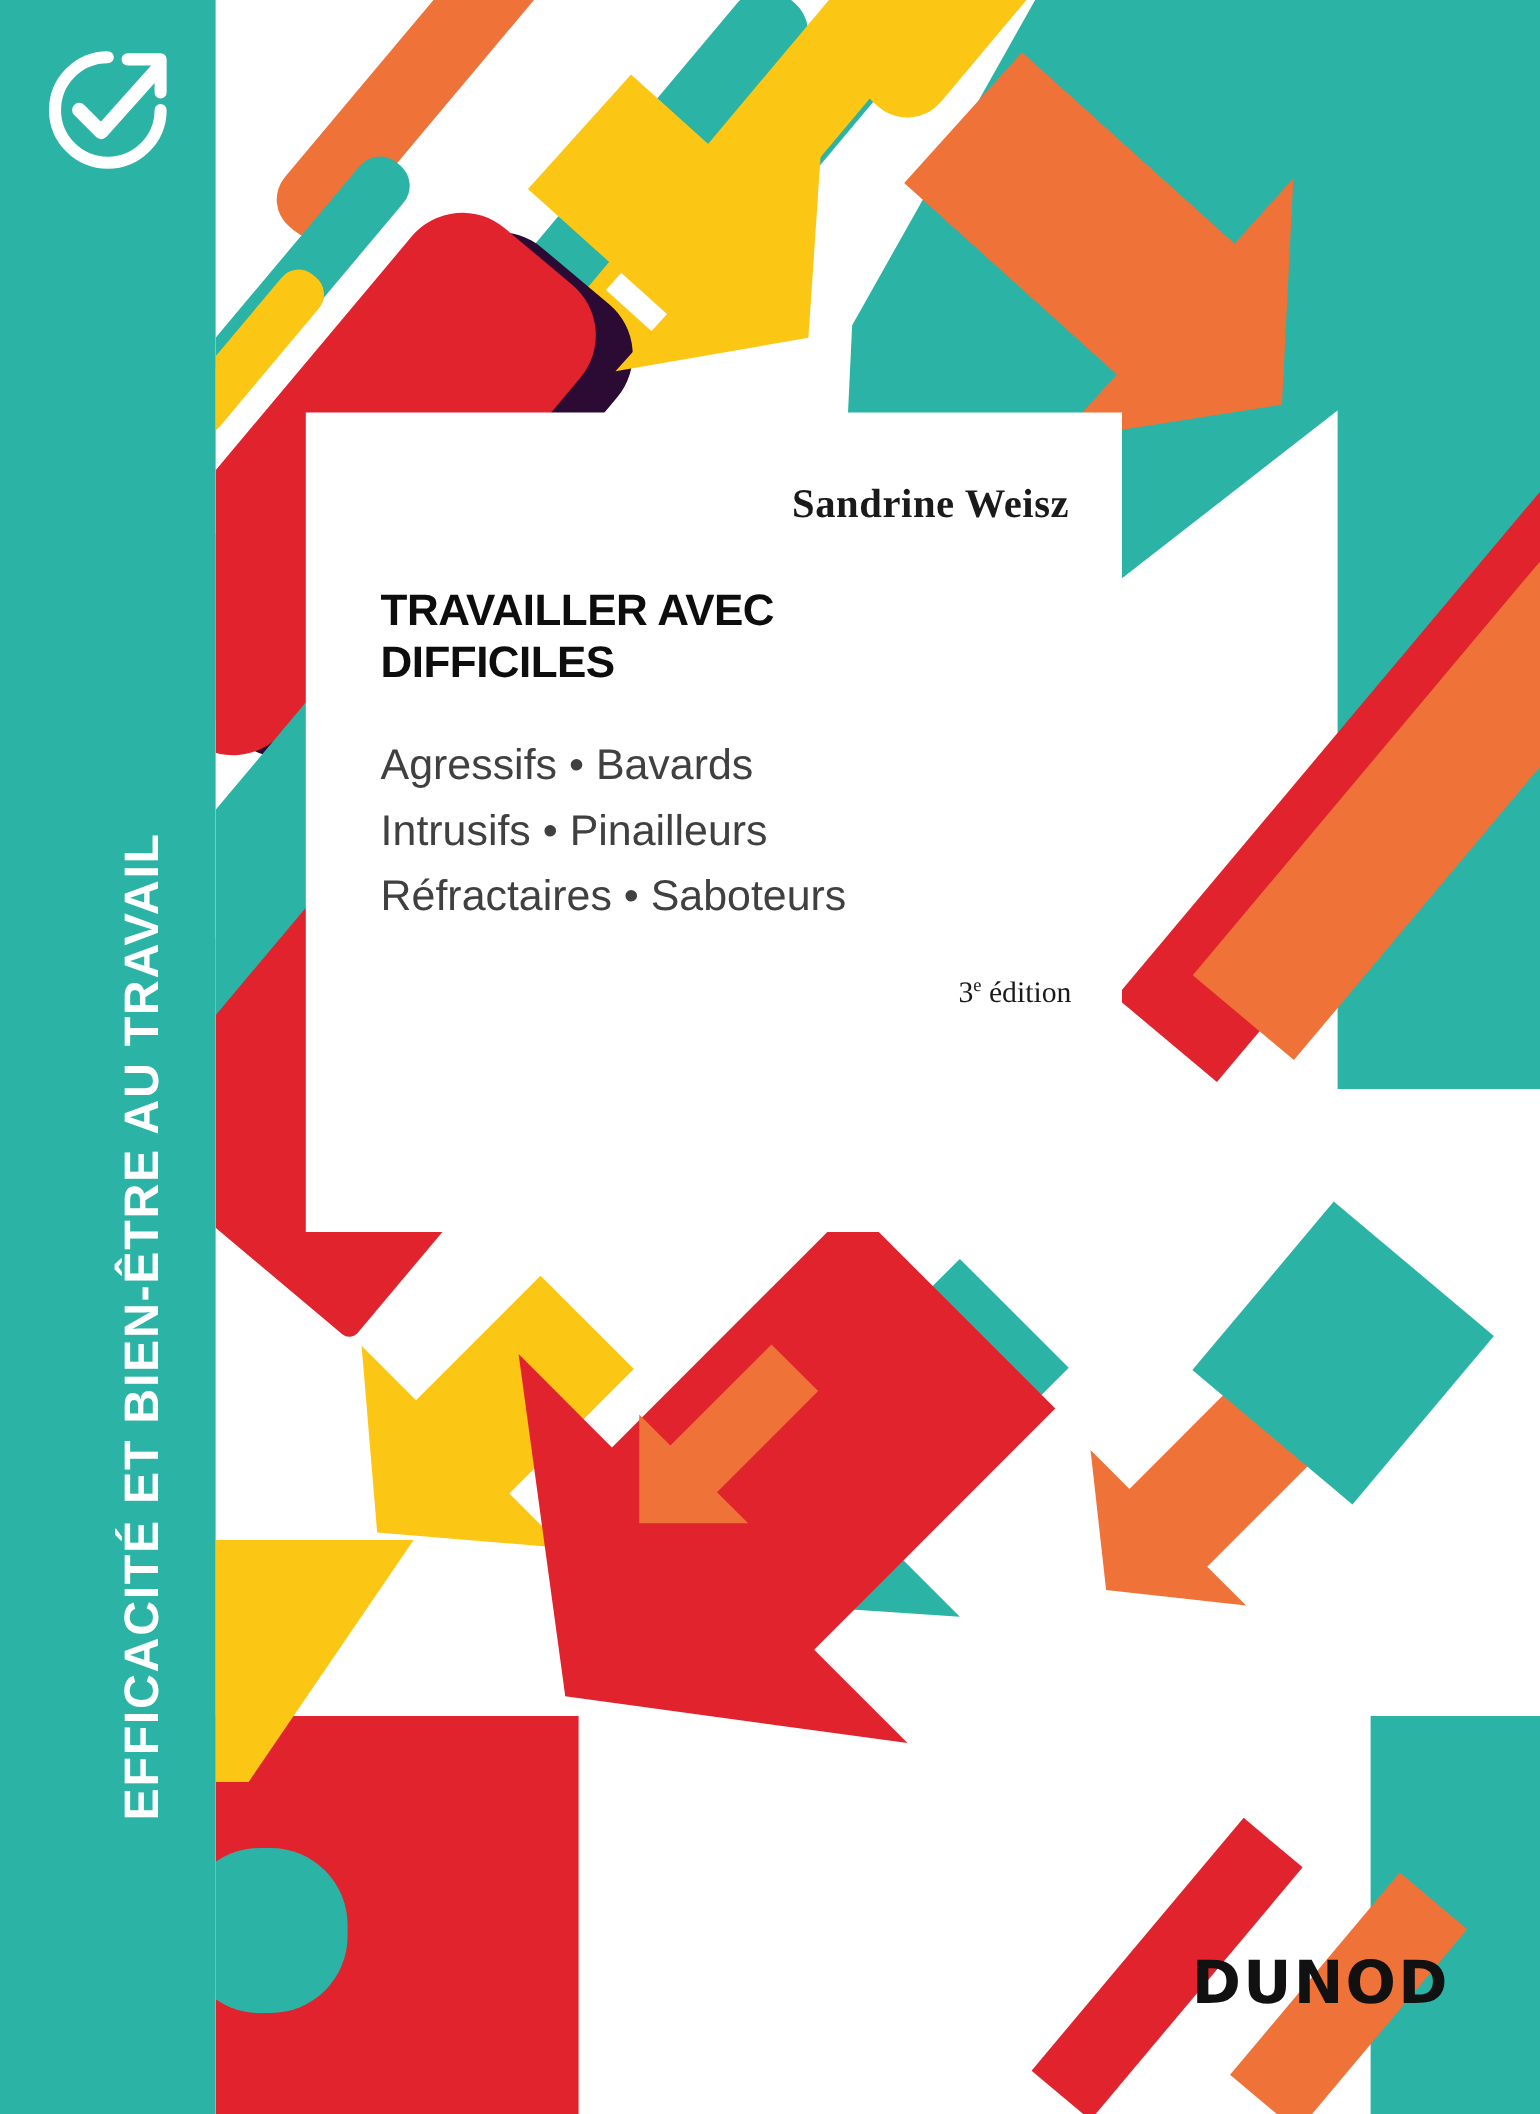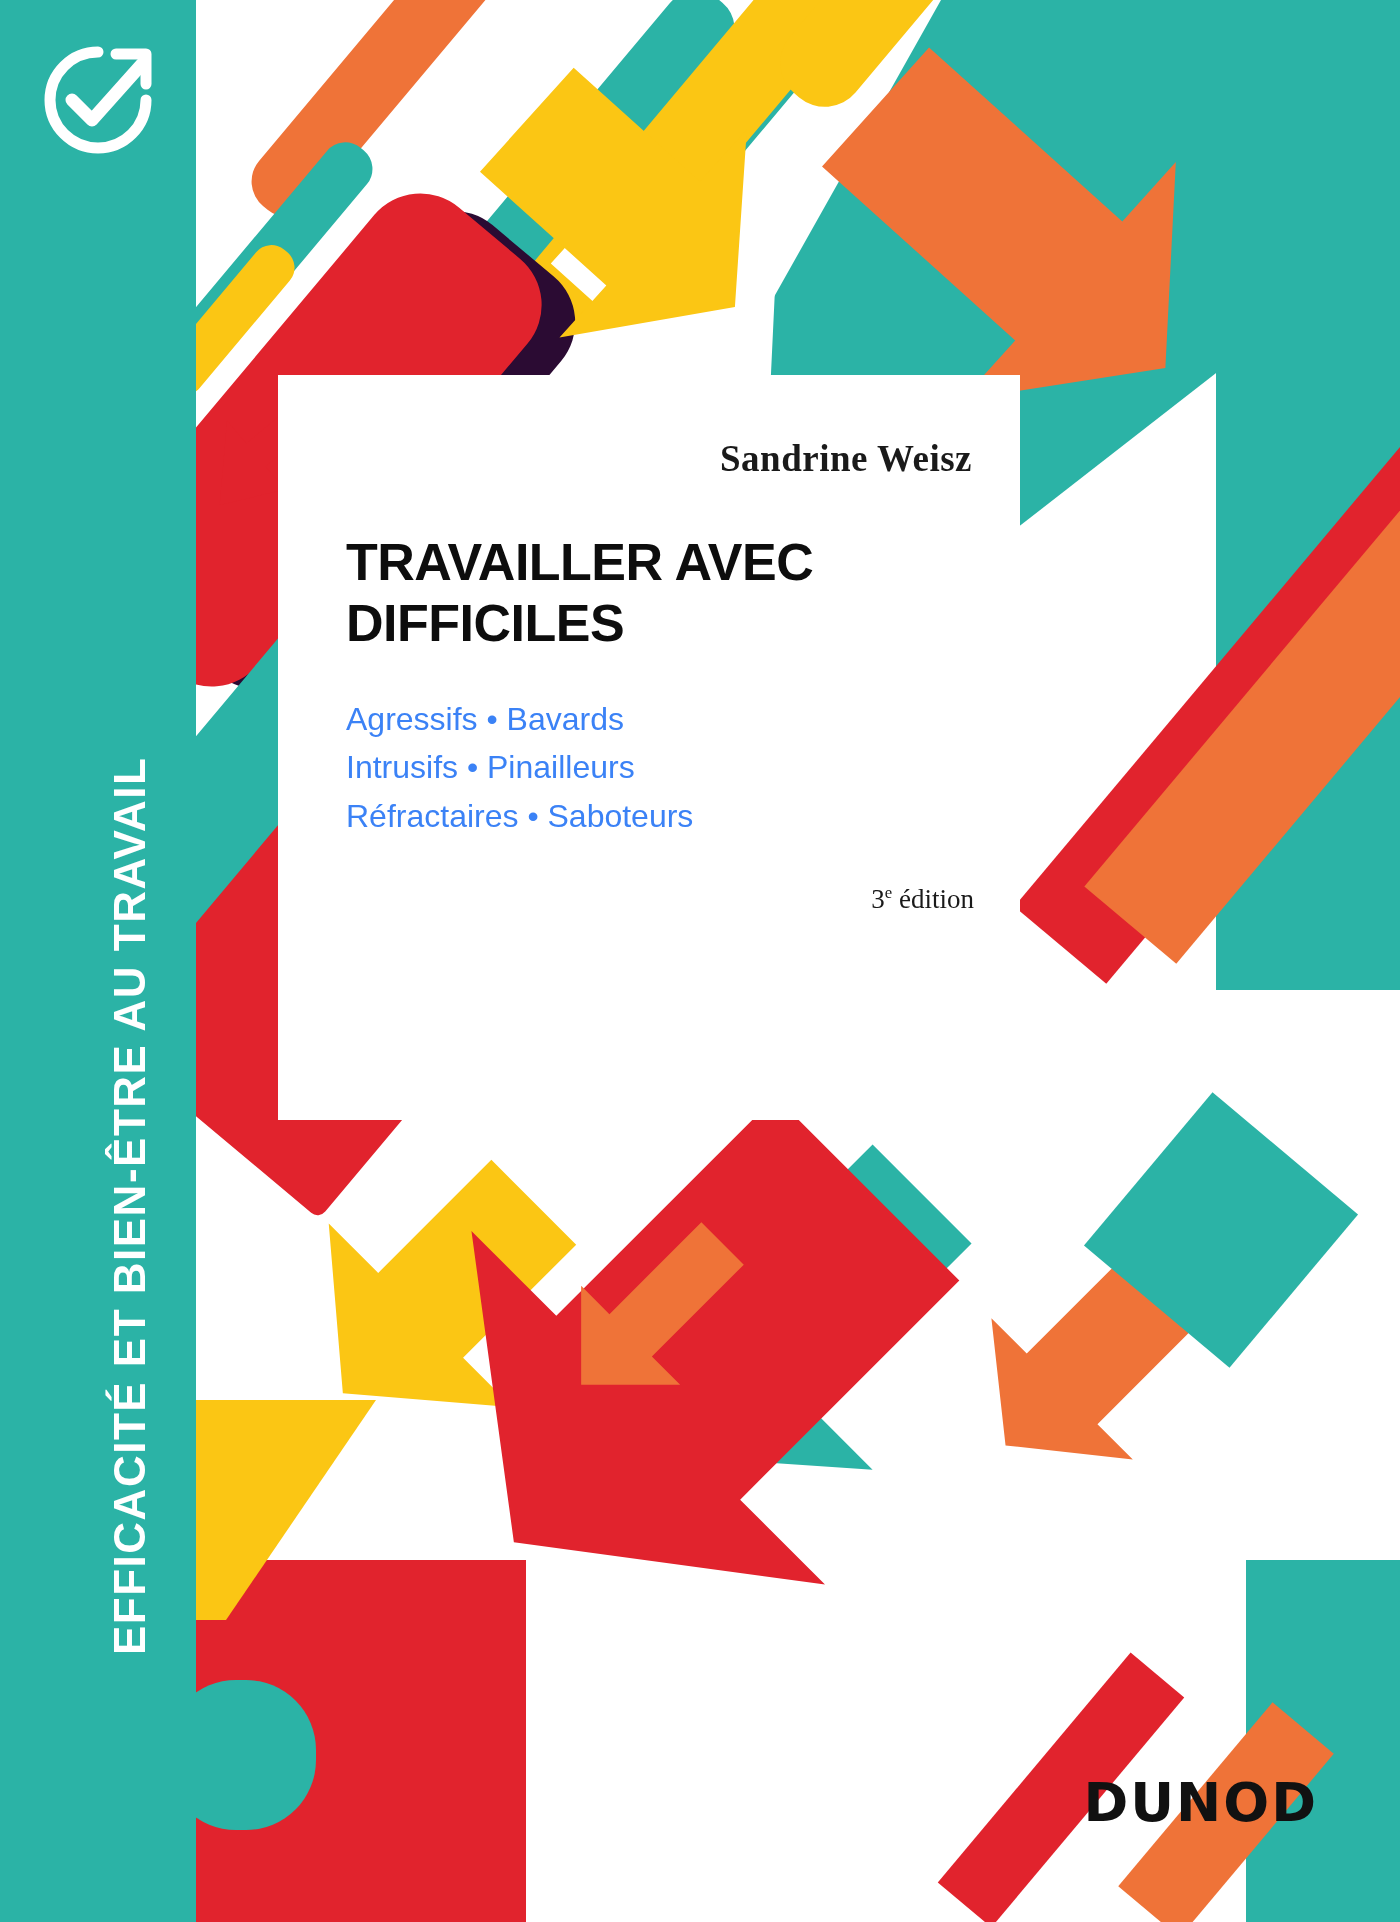--- a/index.html
+++ b/index.html
@@ -90,32 +90,32 @@
     text-align: right;
     font-family: "Liberation Serif", serif;
     font-size: 37px;
     color: #1a1a1a;
     letter-spacing: 0.5px;
     margin: 18px 8px 0 0;
     font-weight: bold;
   }
   .title {
     margin-top: 52px;
-    font-size: 52px;
+    font-size: 40px;
     line-height: 1.18;
     font-weight: bold;
     color: #0d0d0d;
     letter-spacing: -0.5px;
     text-transform: uppercase;
   }
   .subtitle {
     margin-top: 40px;
-    font-size: 32px;
+    font-size: 39px;
     line-height: 1.52;
-    color: #3b82f6;
+    color: #404040;
     font-weight: 500;
   }
   .edition {
     margin-top: 42px;
     text-align: right;
     font-family: "Liberation Serif", serif;
     font-size: 27px;
     color: #1a1a1a;
     padding-right: 6px;
   }

